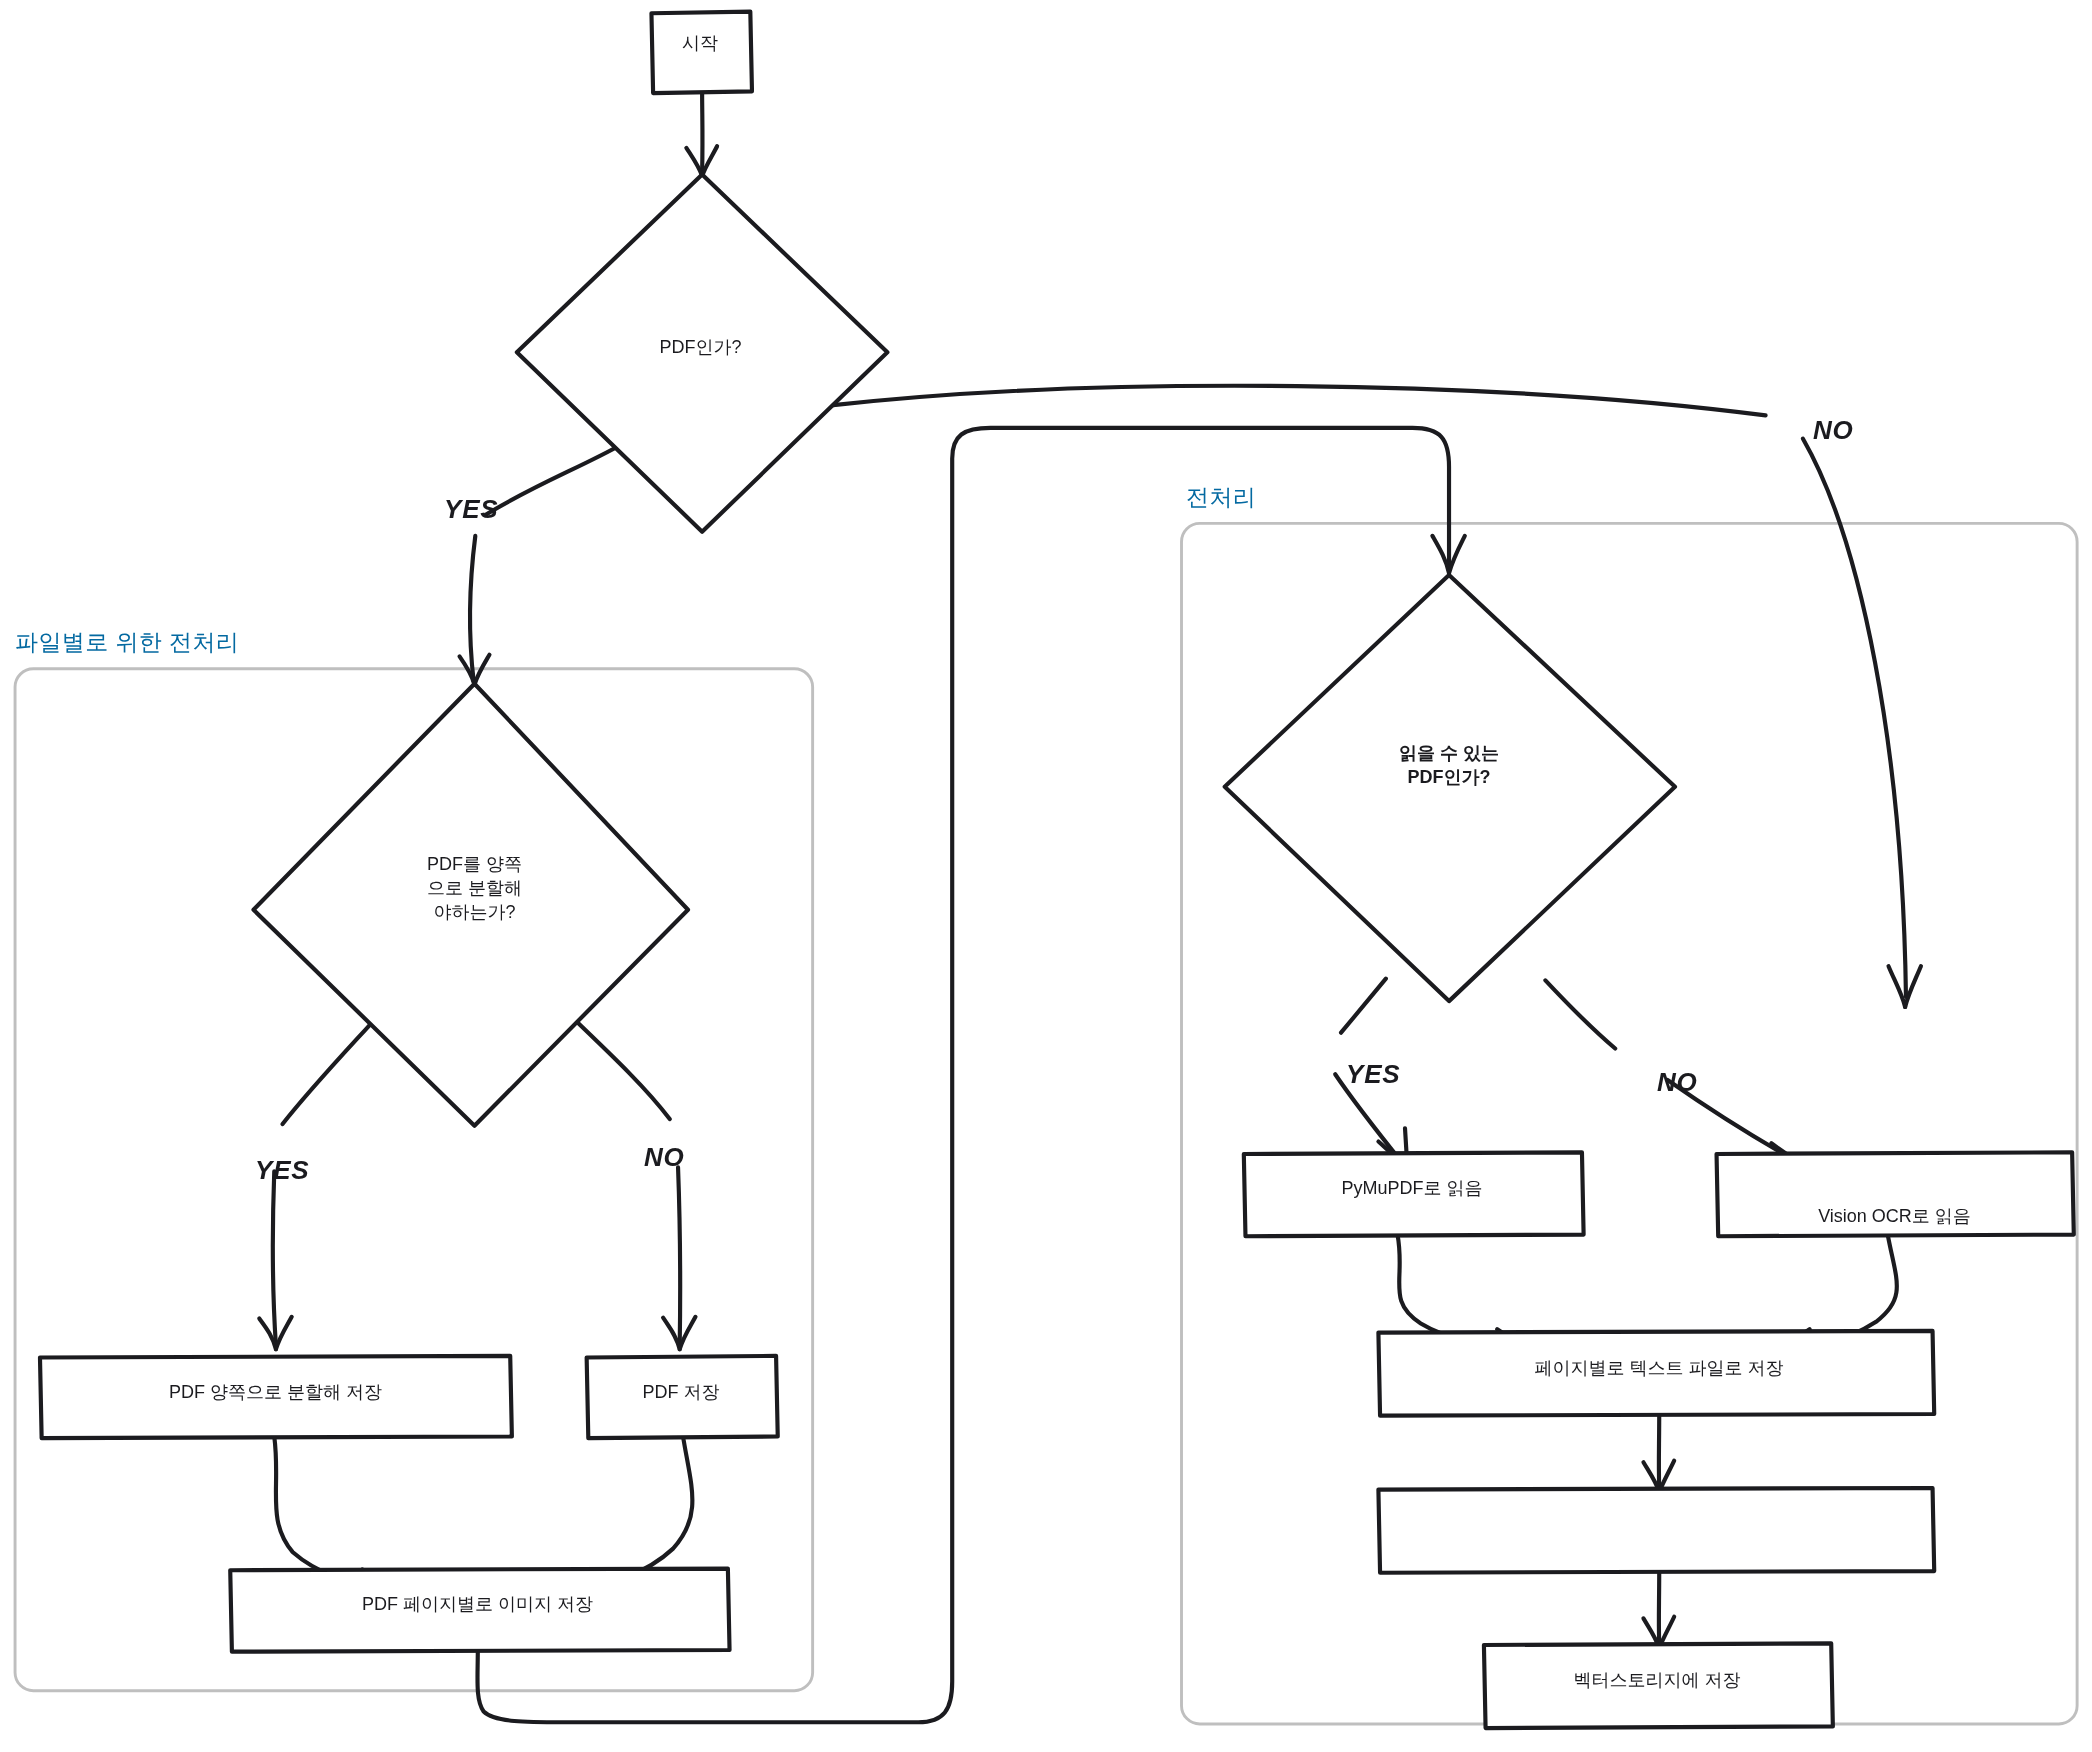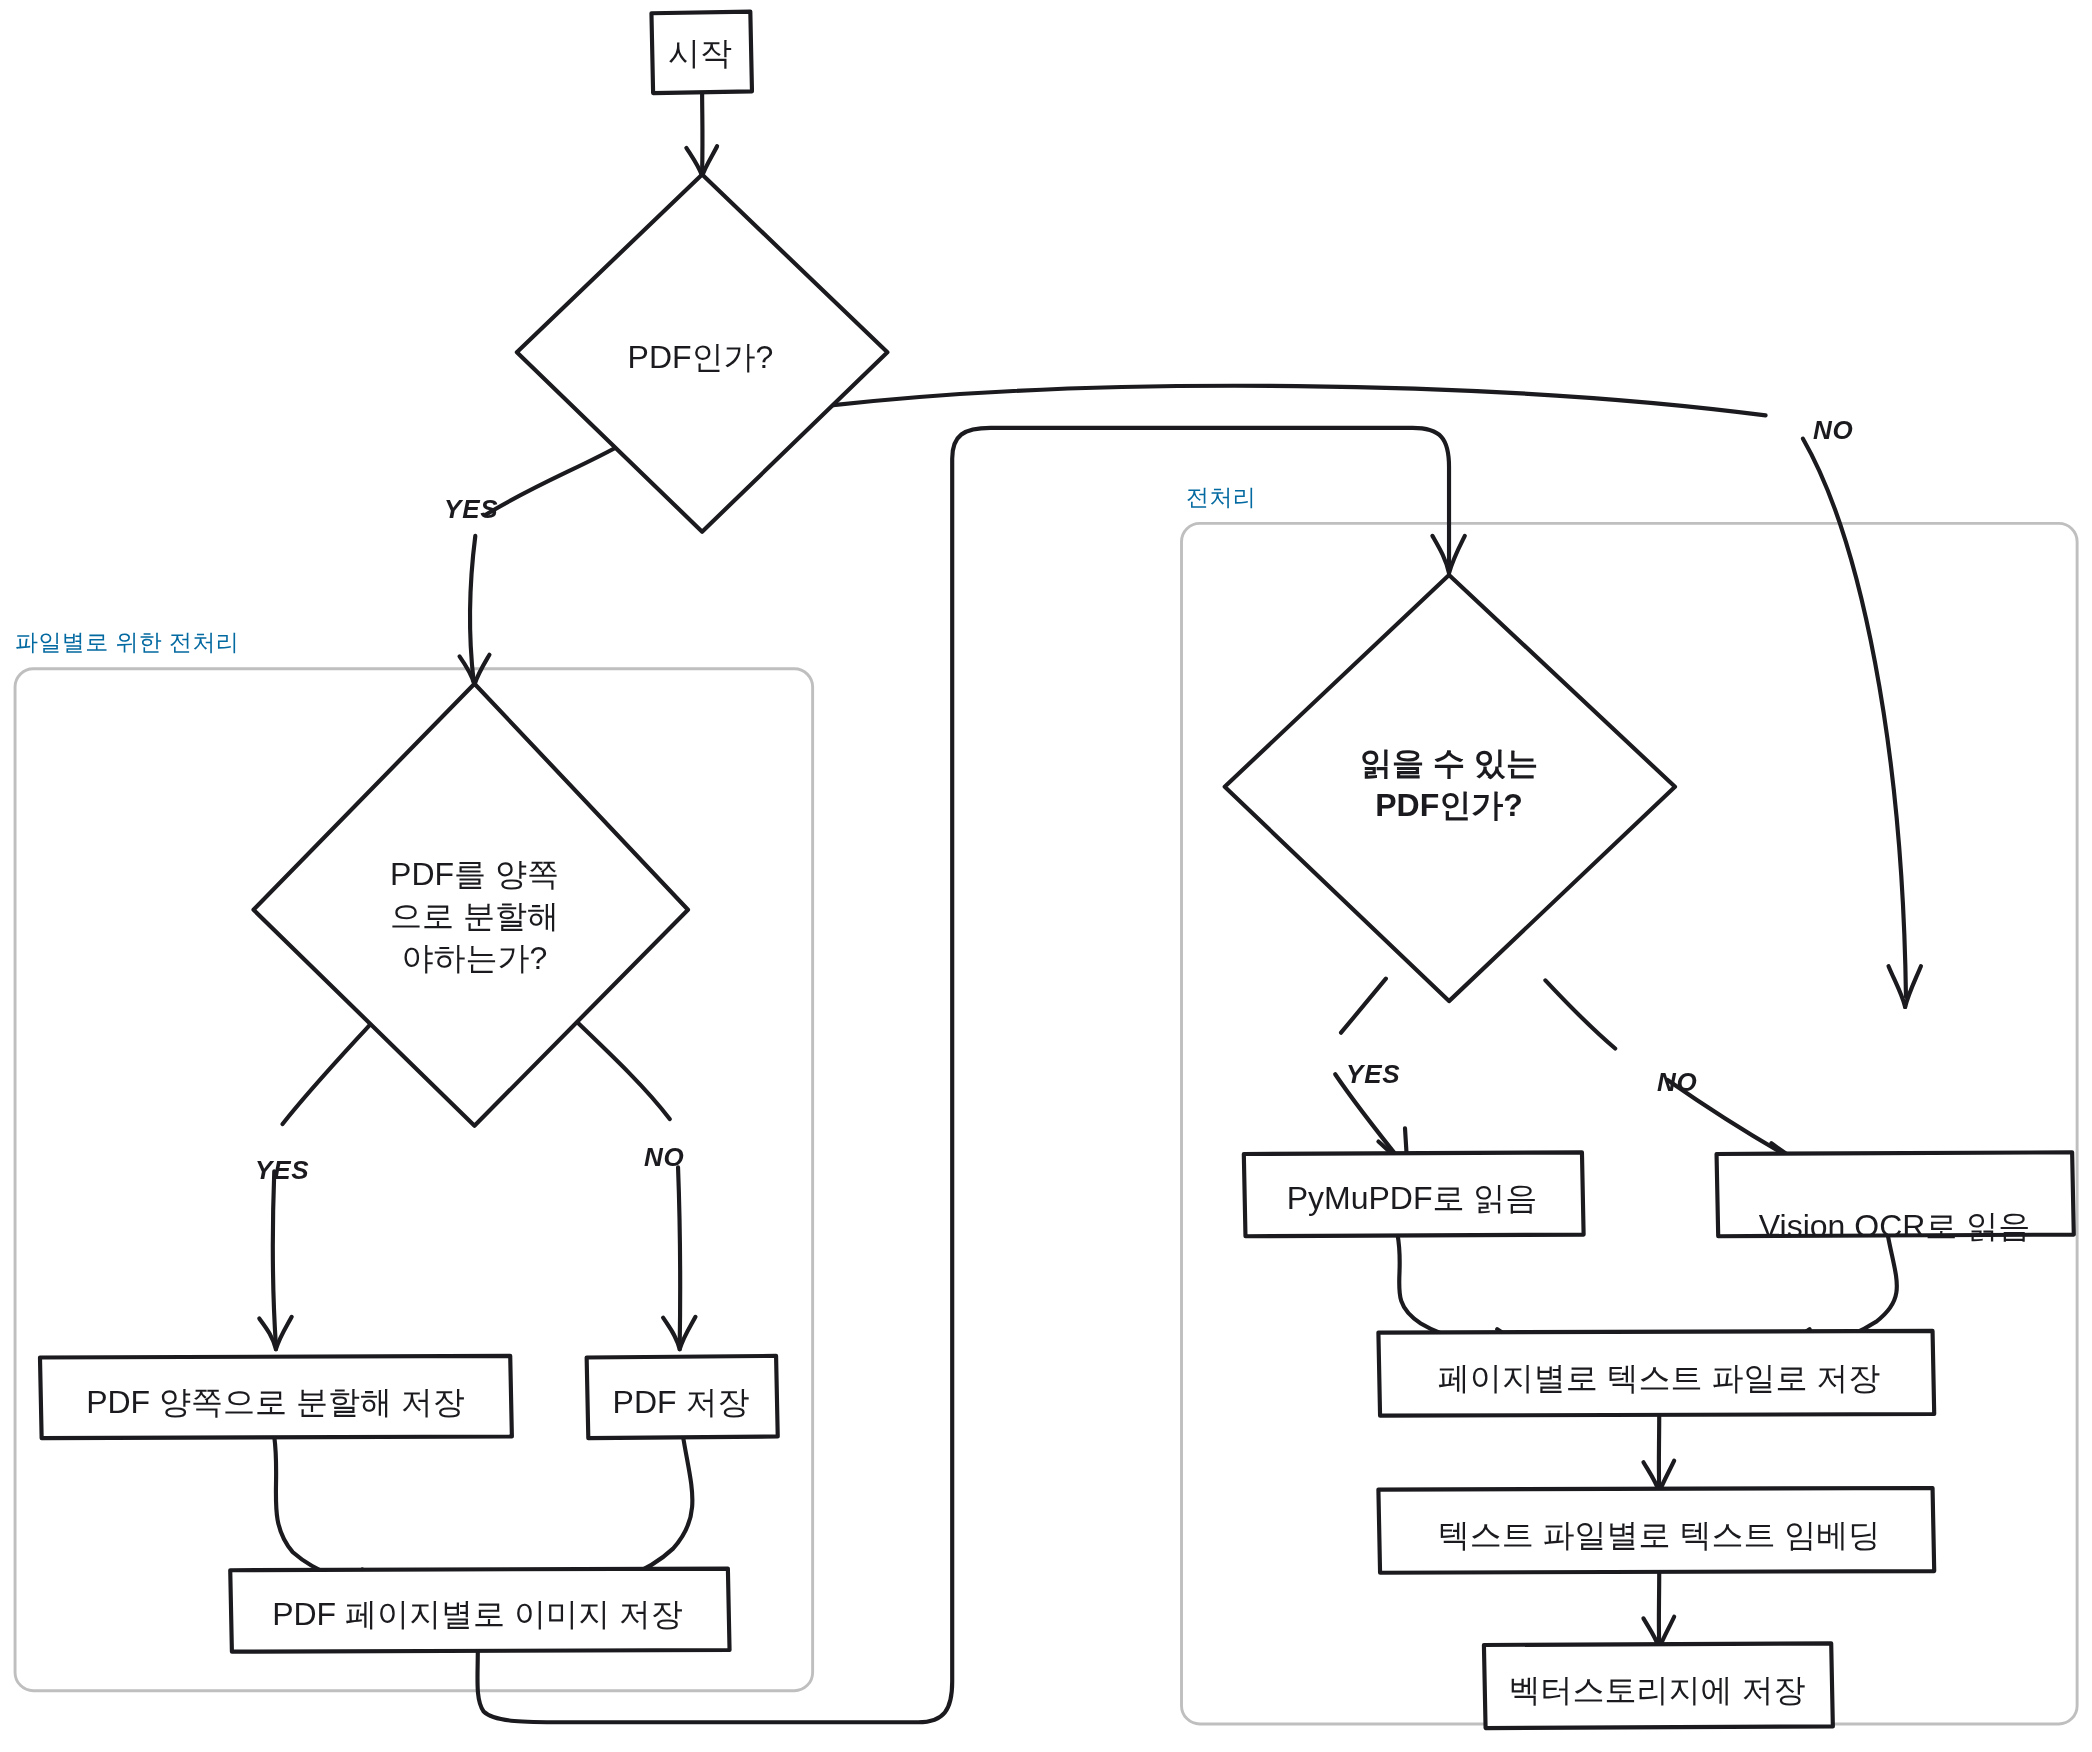--- a/index.html
+++ b/index.html
@@ -26,21 +26,21 @@
   .edge-label{
     position:absolute;
     color:#1b1b1f;
     font-family:"Liberation Sans", sans-serif;
     font-size:26px;
     font-weight:600;
     letter-spacing:0.8px;
     font-style:italic;
     white-space:nowrap;
   }
-  .t-md{font-size:32px;}
+  .t-md{font-size:18px;}
 </style>
 </head>
 <body>
 
 <div id="canvas">
 
   <svg class="layer" viewBox="0 0 2519 2110">
     <rect x="18" y="805" width="960" height="1230" rx="22" ry="22" fill="none" stroke="#bfbfbf" stroke-width="3.5"></rect>
     <rect x="1422" y="630" width="1078" height="1445" rx="22" ry="22" fill="none" stroke="#bfbfbf" stroke-width="3.5"></rect>
   </svg>
@@ -188,21 +188,20 @@
 
   <div class="node-text t-md" style="left:1337px; top:742px; width:224px;font-weight:bold;">읽을 수 있는
 PDF인가?</div>
 
   <div class="node-text t-md" style="left:1271px; top:1177px; width:282px;">PyMuPDF로 읽음</div>
 
   <div class="node-text t-md" style="left:1745px; top:1205px; width:299px;">Vision OCR로 읽음</div>
 
   <div class="node-text t-md" style="left:1410px; top:1357px; width:498px;">페이지별로 텍스트 파일로 저장</div>
 
-  <div class="node-text t-md" style="left:1410px; top:1514px; width:498px;">텍스트 파일별로 텍스트 임베딩</div>
 
   <div class="node-text t-md" style="left:1495px; top:1669px; width:324px;">벡터스토리지에 저장</div>
 
   <div class="edge-label" style="left:444px; top:494px;">YES</div>
 
   <div class="edge-label" style="left:1813px; top:415px;">NO</div>
 
   <div class="edge-label" style="left:255px; top:1155px;">YES</div>
 
   <div class="edge-label" style="left:644px; top:1142px;">NO</div>

